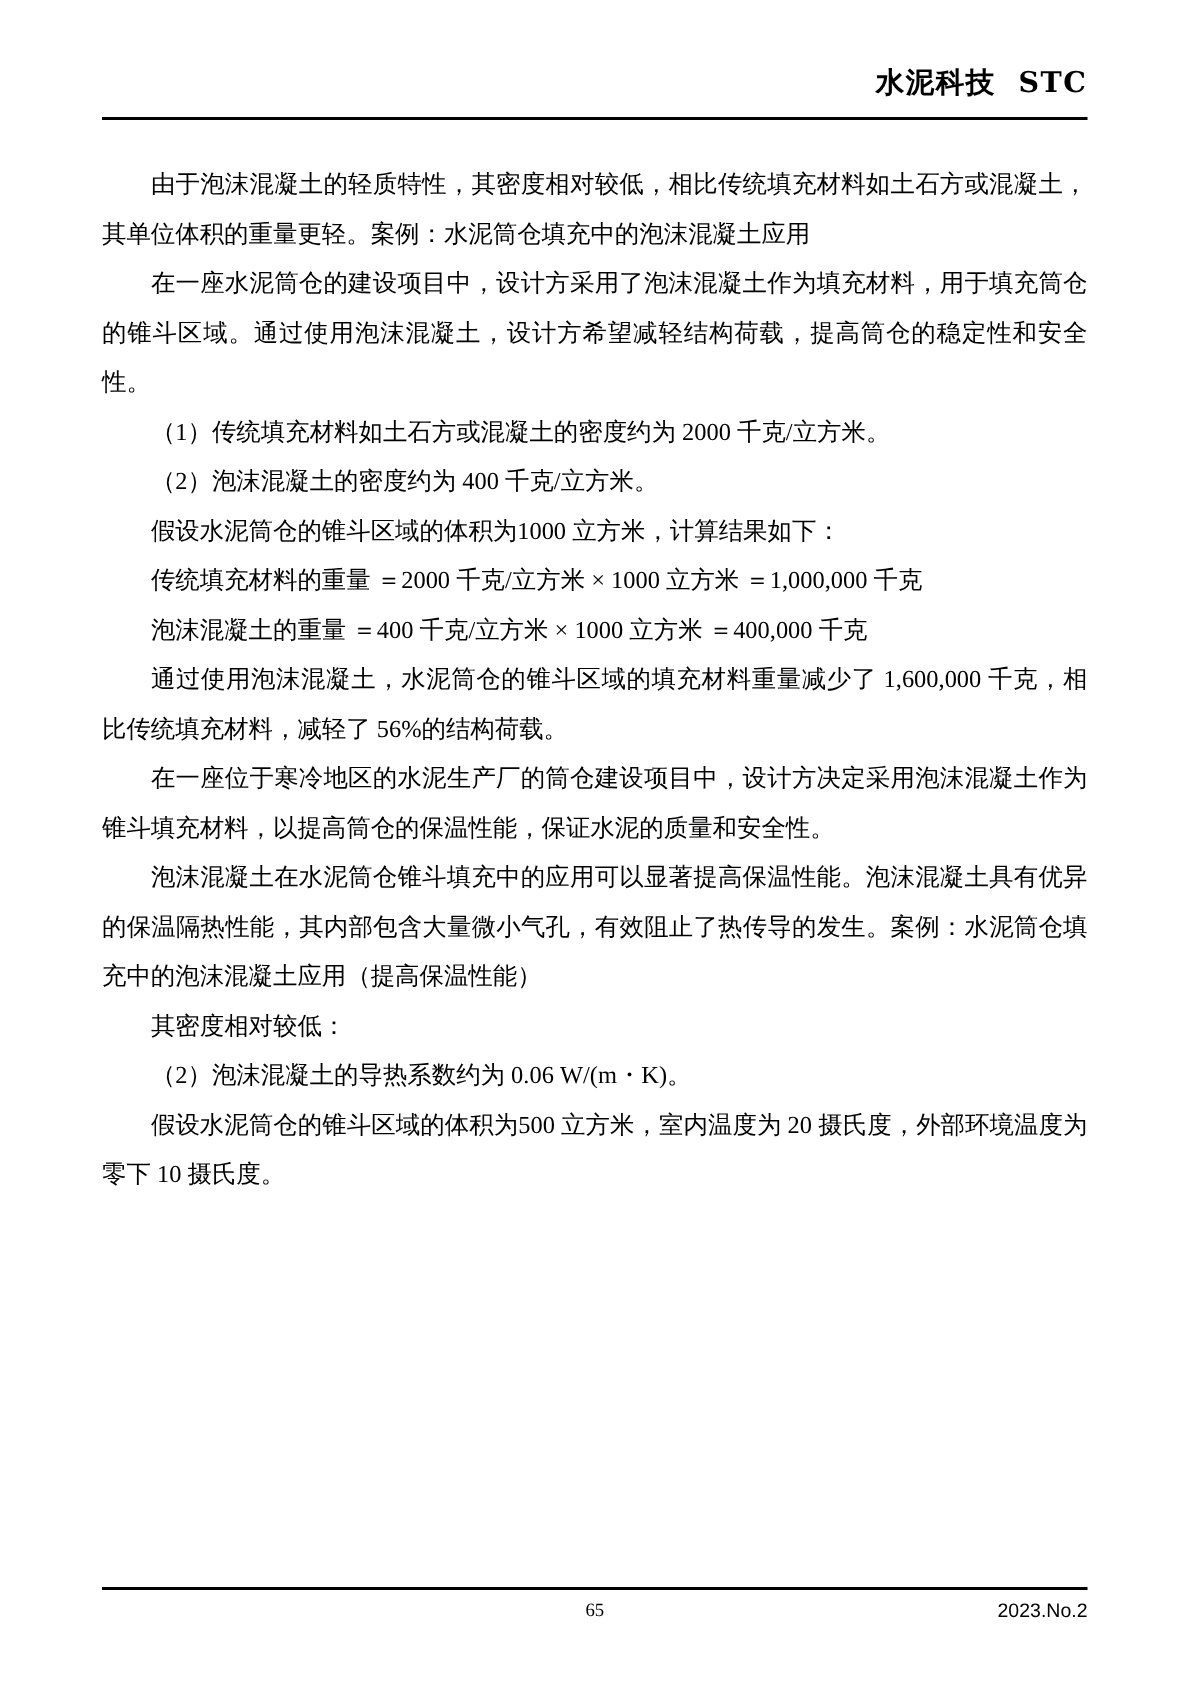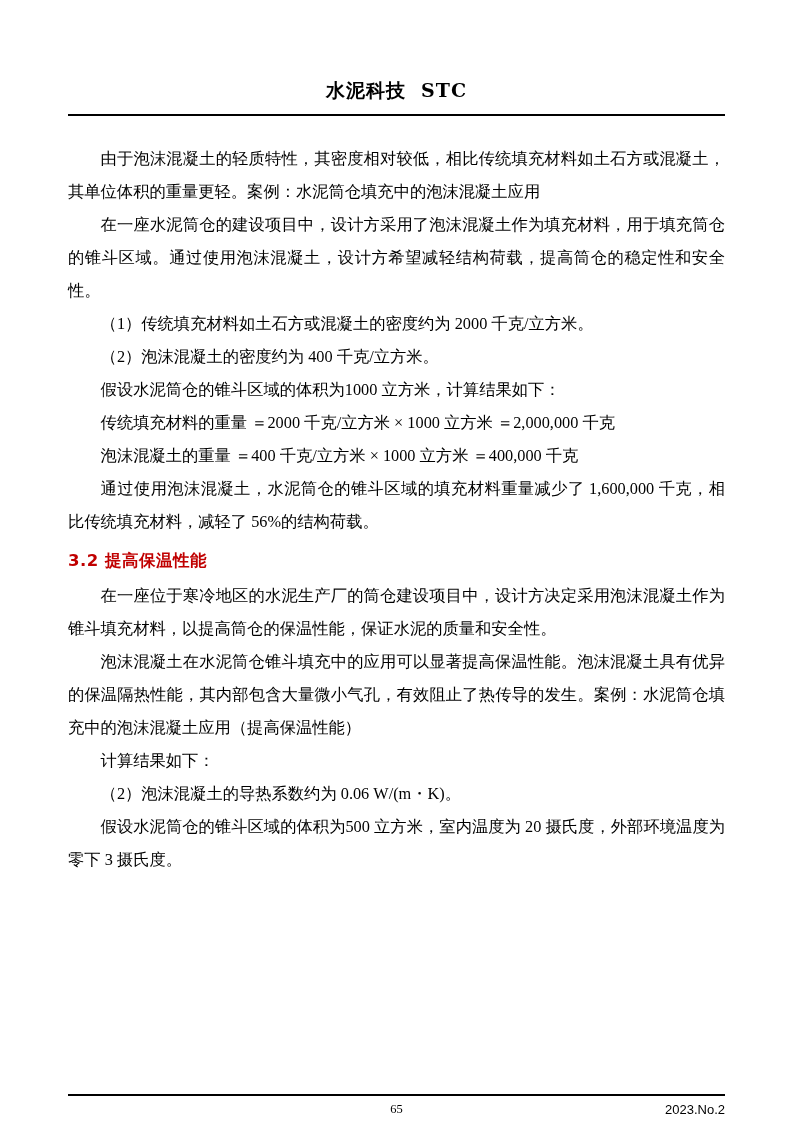--- a/index.html
+++ b/index.html
@@ -18,22 +18,21 @@
   .page {
     position: relative;
     width: 793px;
     height: 1122px;
     box-sizing: border-box;
     padding: 0 68px;
   }
   
   .header {
     padding-top: 42px;
-    text-align: center;
-    margin-top: 36px;
+    text-align: right;
   }
   .header-title {
     font-family: "DejaVu Serif", "Liberation Serif", serif;
     font-size: 19px;
     font-weight: bold;
     letter-spacing: 1px;
     display: inline-block;
     white-space: pre;
   }
   .header-rule {
@@ -103,31 +102,30 @@
     <div class="header-title">水泥科技  STC</div>
     <div class="header-rule"></div>
   </div>
 
   <div class="content">
     <p class="p">由于泡沫混凝土的轻质特性，其密度相对较低，相比传统填充材料如土石方或混凝土，其单位体积的重量更轻。案例：水泥筒仓填充中的泡沫混凝土应用</p>
     <p class="p">在一座水泥筒仓的建设项目中，设计方采用了泡沫混凝土作为填充材料，用于填充筒仓的锥斗区域。通过使用泡沫混凝土，设计方希望减轻结构荷载，提高筒仓的稳定性和安全性。</p>
     <p class="p">（1）传统填充材料如土石方或混凝土的密度约为 2000 千克/立方米。</p>
     <p class="p">（2）泡沫混凝土的密度约为 400 千克/立方米。</p>
     <p class="p">假设水泥筒仓的锥斗区域的体积为1000 立方米，计算结果如下：</p>
-    <p class="p">传统填充材料的重量 ＝2000 千克/立方米 ×  1000 立方米 ＝2,000,000 千克</p>
+    <p class="p">传统填充材料的重量 ＝2000 千克/立方米 ×  1000 立方米 ＝1,000,000 千克</p>
     <p class="p">泡沫混凝土的重量 ＝400 千克/立方米 ×  1000 立方米 ＝400,000 千克</p>
     <p class="p">通过使用泡沫混凝土，水泥筒仓的锥斗区域的填充材料重量减少了 1,600,000 千克，相比传统填充材料，减轻了 56%的结构荷载。</p>
 
-    <p class="section-head">3.2 提高保温性能</p>
 
     <p class="p">在一座位于寒冷地区的水泥生产厂的筒仓建设项目中，设计方决定采用泡沫混凝土作为锥斗填充材料，以提高筒仓的保温性能，保证水泥的质量和安全性。</p>
     <p class="p">泡沫混凝土在水泥筒仓锥斗填充中的应用可以显著提高保温性能。泡沫混凝土具有优异的保温隔热性能，其内部包含大量微小气孔，有效阻止了热传导的发生。案例：水泥筒仓填充中的泡沫混凝土应用（提高保温性能）</p>
-    <p class="p">计算结果如下：</p>
+    <p class="p">其密度相对较低：</p>
     <p class="p">（2）泡沫混凝土的导热系数约为 0.06 W/(m・K)。</p>
-    <p class="p">假设水泥筒仓的锥斗区域的体积为500 立方米，室内温度为 20 摄氏度，外部环境温度为零下 3 摄氏度。</p>
+    <p class="p">假设水泥筒仓的锥斗区域的体积为500 立方米，室内温度为 20 摄氏度，外部环境温度为零下 10 摄氏度。</p>
   </div>
 
   <div class="footer">
     <div class="footer-rule"></div>
     <div class="footer-row">
       <span class="footer-page">65</span>
       <span class="footer-issue">2023.No.2</span>
     </div>
   </div>
 

